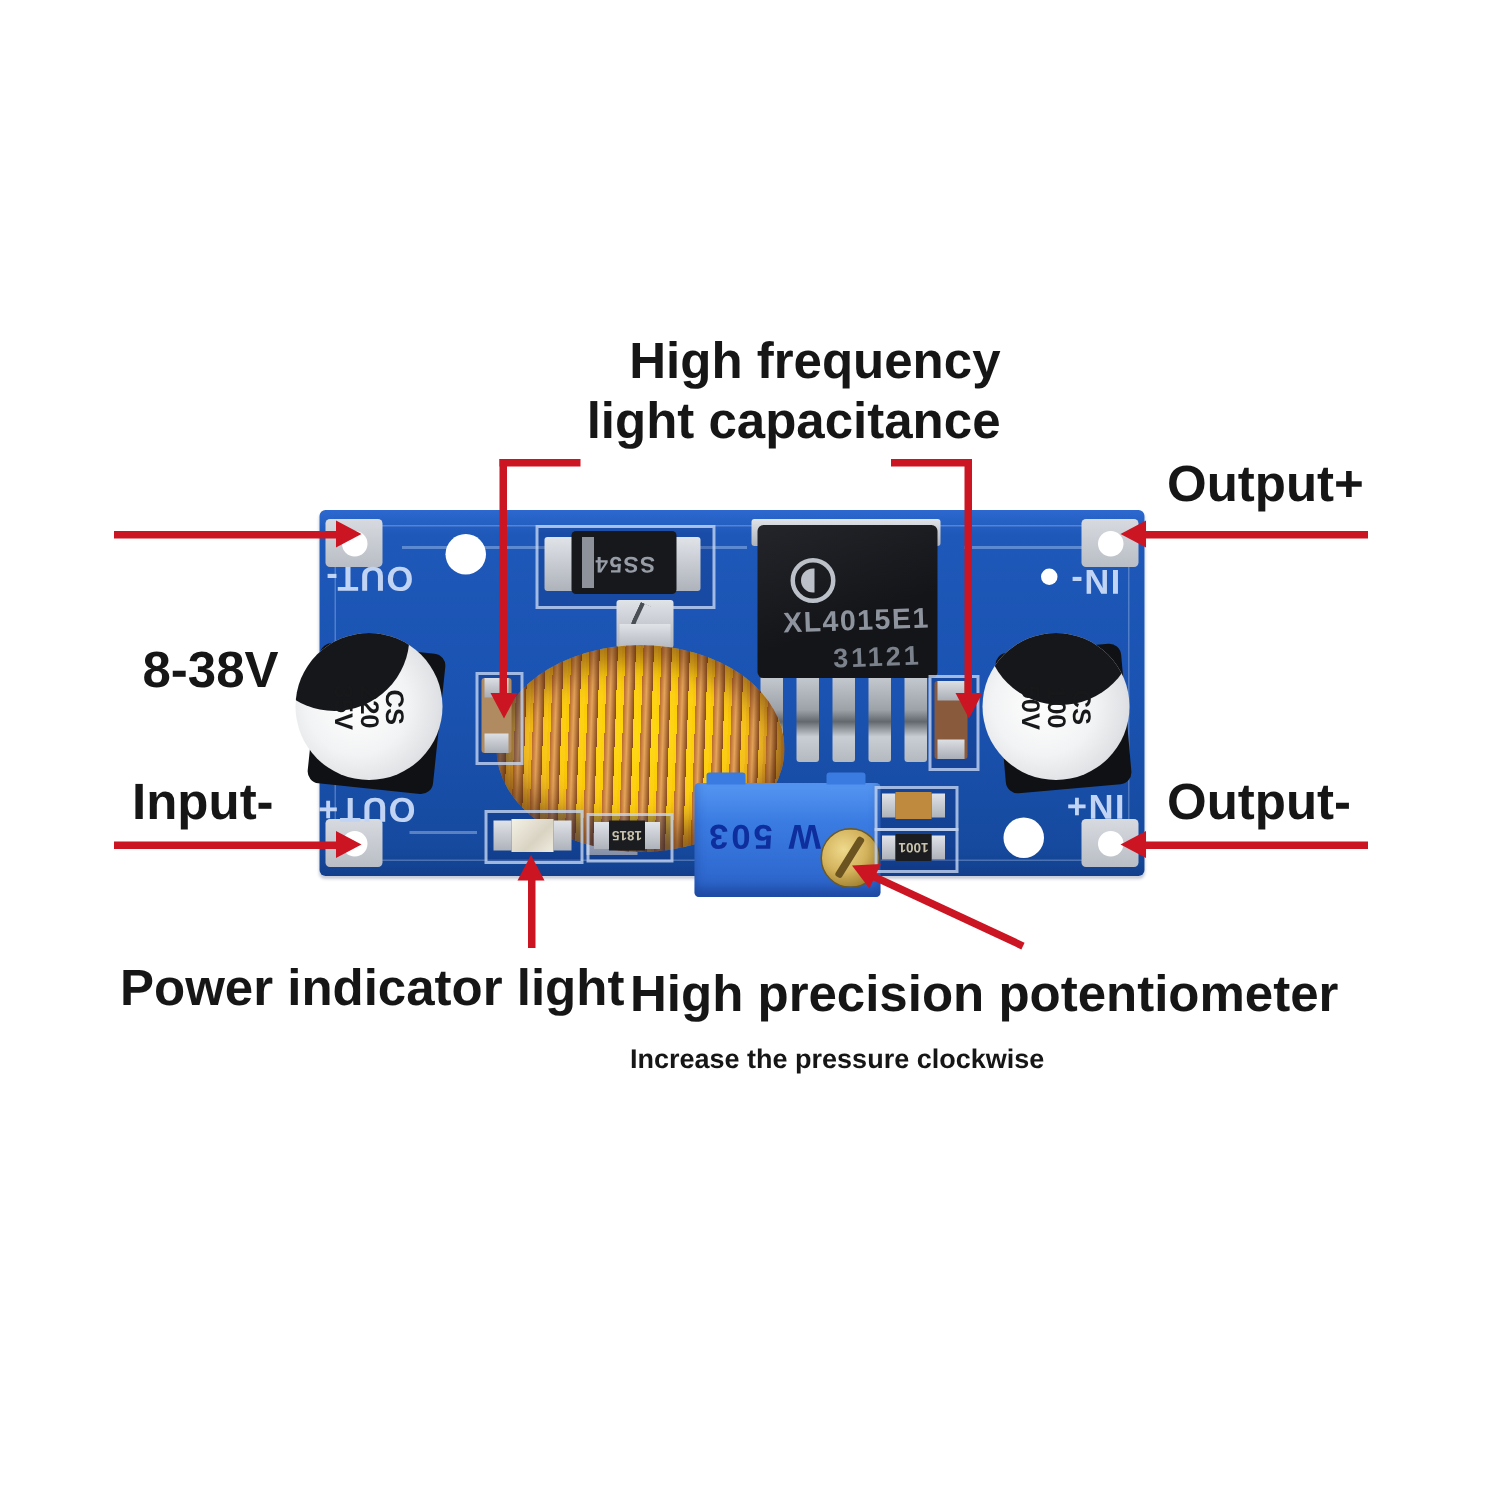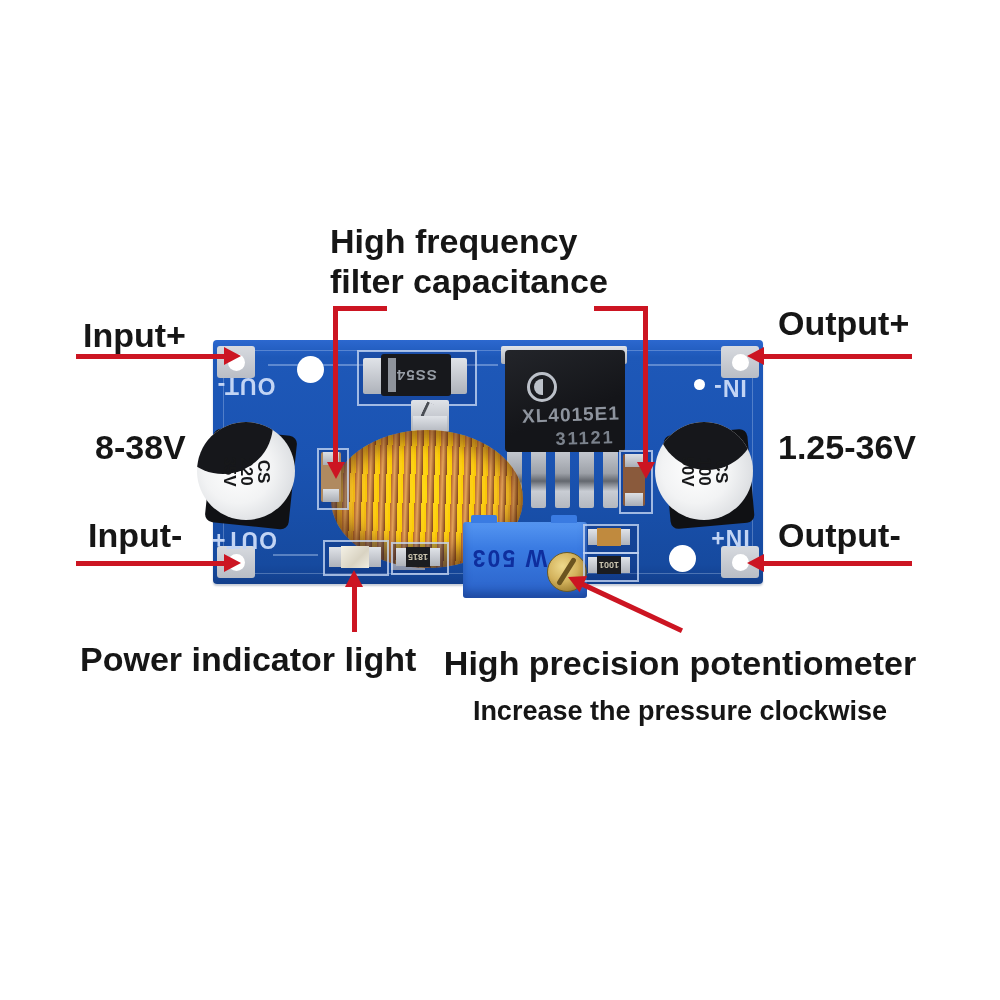--- a/index.html
+++ b/index.html
@@ -1,21 +1,21 @@
 <!DOCTYPE html>
 <html><head>
 <meta charset="utf-8">
 <style>
   html,body{margin:0;padding:0;background:#ffffff;}
   #canvas{position:relative;width:1000px;height:1000px;background:#ffffff;overflow:hidden;
           font-family:"Liberation Sans",sans-serif;}
   .abs{position:absolute;}
   .lbl{position:absolute;font-weight:bold;color:#161616;white-space:nowrap;}
   .lbl-main{font-size:34px;}
-  .lbl-sub{font-size:27px;}
+  .lbl-sub{font-size:18px;}
   .redline{position:absolute;background:#cc1522;}
   .ah{position:absolute;width:0;height:0;}
   .ah-right{border-top:9px solid transparent;border-bottom:9px solid transparent;border-left:17px solid #cc1522;}
   .ah-left{border-top:9px solid transparent;border-bottom:9px solid transparent;border-right:17px solid #cc1522;}
   .ah-down{border-left:9px solid transparent;border-right:9px solid transparent;border-top:17px solid #cc1522;}
   .ah-up{border-left:9px solid transparent;border-right:9px solid transparent;border-bottom:17px solid #cc1522;}
 
   #board{position:absolute;left:213px;top:340px;width:550px;height:244px;border-radius:4px;
          background:linear-gradient(180deg,#2c68cf 0%,#1e58b8 7%,#1a53b2 50%,#164a9f 92%,#123f8c 100%);
          box-shadow:0 2px 2px rgba(30,50,90,.25);}
@@ -194,34 +194,32 @@
     </div>
     <div class="silkbox" style="left:370px;top:212px;width:52px;height:26px;">
       <div class="abs smd-silver" style="left:3px;top:3px;width:9px;height:16px;"></div>
       <div class="abs smd-silver" style="left:36px;top:3px;width:9px;height:16px;"></div>
       <div class="abs" style="left:12px;top:2px;width:24px;height:18px;background:#1b1c20;display:flex;align-items:center;justify-content:center;">
         <span style="transform:rotate(180deg);font-size:9px;font-weight:bold;color:#c9c3ae;">1001</span>
       </div>
     </div>
   </div>
 
-  <div class="lbl lbl-main" style="left:330px;top:222px;width:320px;text-align:left;line-height:1.17;">
+  <div class="lbl lbl-main" style="left:347px;top:222px;width:320px;text-align:right;line-height:1.17;">
     <div>High frequency</div>
-    <div>filter capacitance</div>
-  </div>
-
-  <div class="lbl lbl-main" style="left:83px;top:316px;">Input+</div>
+    <div>light capacitance</div>
+  </div>
+
   <div class="lbl lbl-main" style="left:778px;top:304px;">Output+</div>
   <div class="lbl lbl-main" style="left:95px;top:428px;">8-38V</div>
-  <div class="lbl lbl-main" style="left:778px;top:428px;">1.25-36V</div>
   <div class="lbl lbl-main" style="left:88px;top:516px;">Input-</div>
   <div class="lbl lbl-main" style="left:80px;top:640px;">Power indicator light</div>
   <div class="lbl lbl-main" style="left:778px;top:516px;">Output-</div>
 
-  <div class="abs" style="left:420px;top:644px;width:520px;text-align:center;">
+  <div class="abs" style="left:420px;top:644px;width:520px;">
     <div class="lbl-main" style="font-weight:bold;color:#161616;">High precision potentiometer</div>
     <div class="lbl-sub" style="font-weight:bold;color:#161616;margin-top:13px;">Increase the pressure clockwise</div>
   </div>
 
   <div class="redline" style="left:76px;top:354px;width:150px;height:5px;"></div>
   <div class="ah ah-right" style="left:224px;top:347px;"></div>
 
   <div class="redline" style="left:76px;top:561px;width:150px;height:5px;"></div>
   <div class="ah ah-right" style="left:224px;top:554px;"></div>
 

